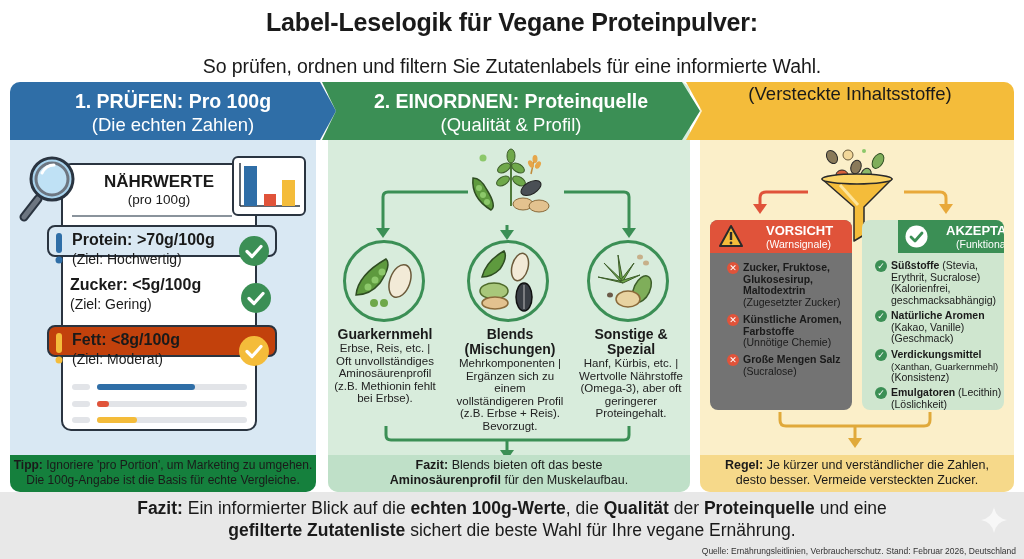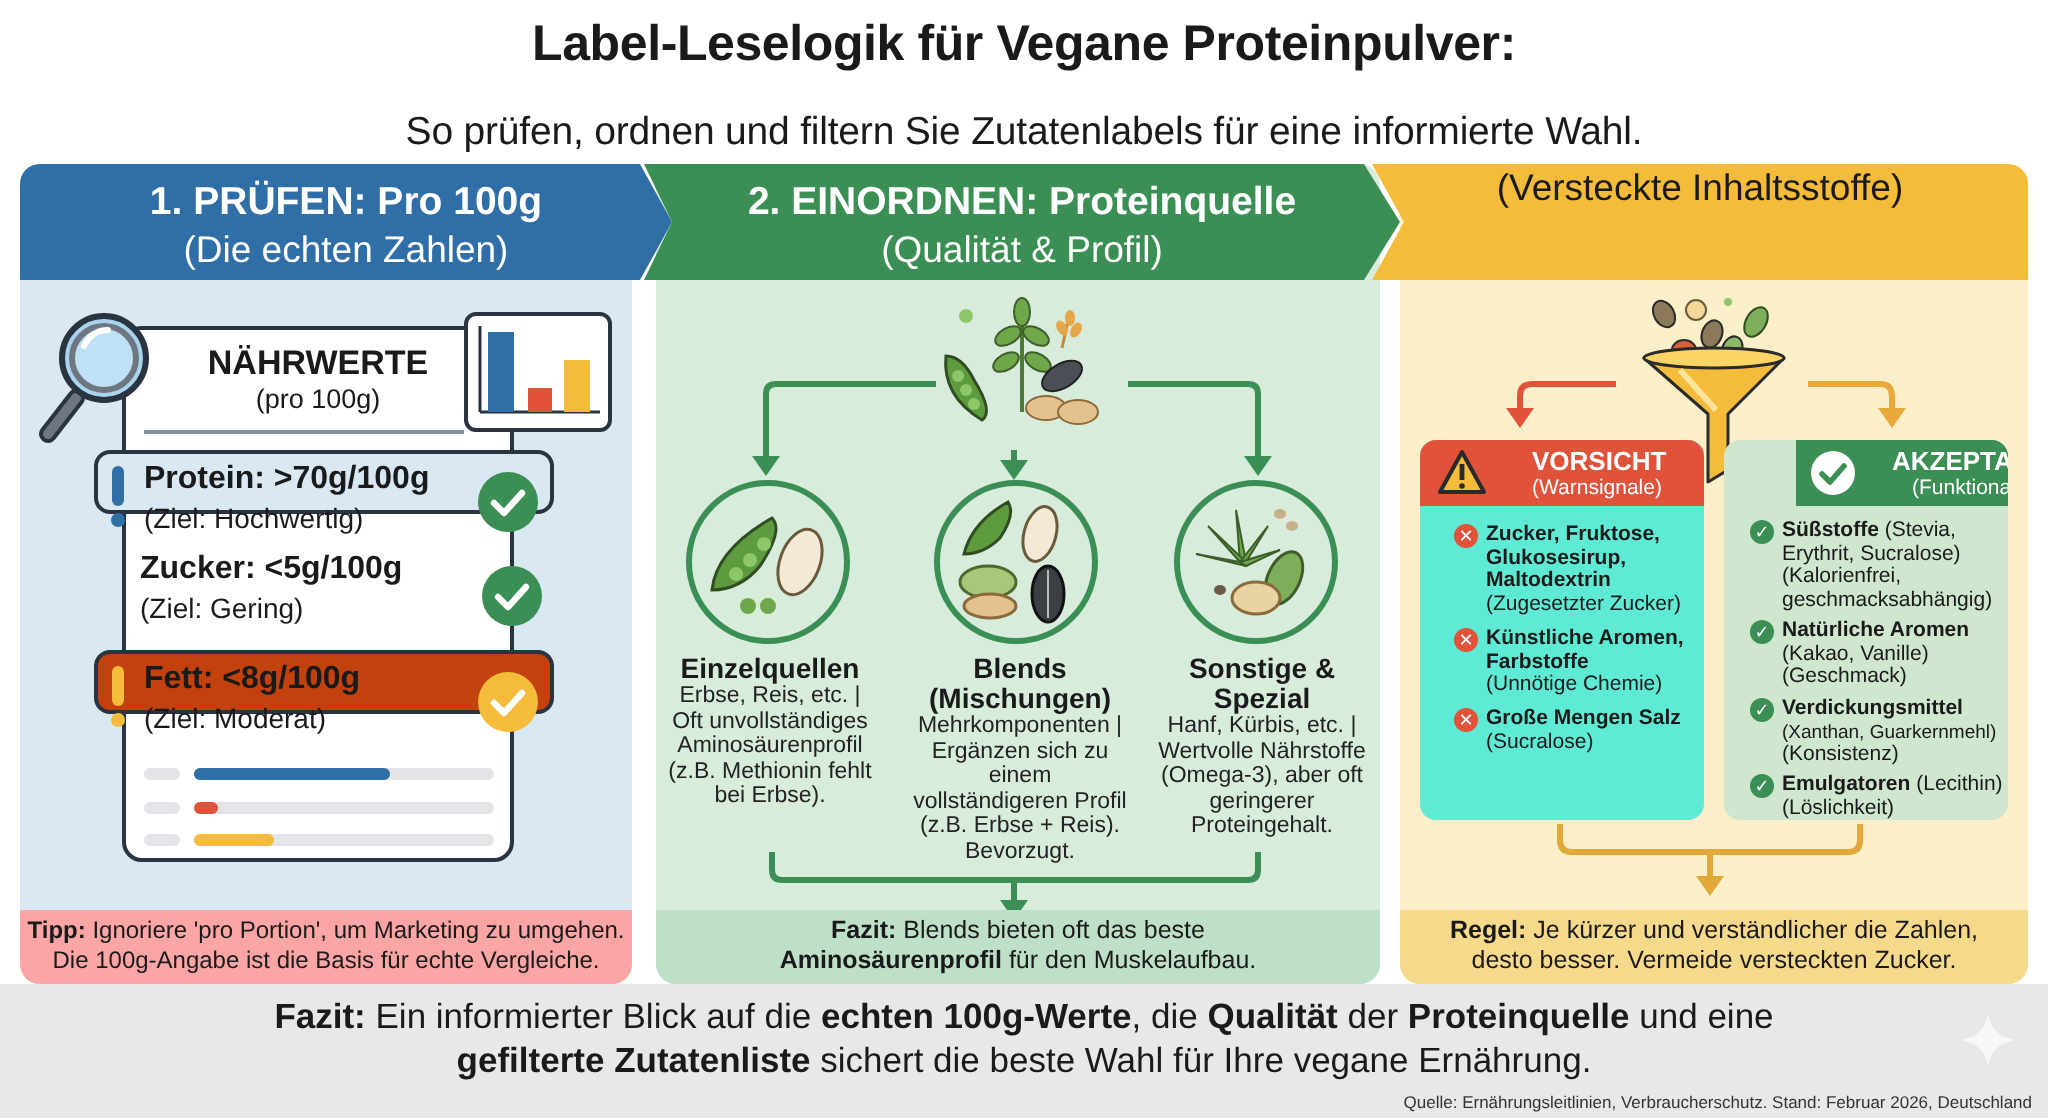--- a/index.html
+++ b/index.html
@@ -19,21 +19,21 @@
   .band .bt { font-size: 19.5px; font-weight: bold; padding-top: 8px; }
   .band .bs { font-size: 18.5px; margin-top: 1px; }
   .b1 { left: 10px; width: 326px; background: #2f6ea7; border-radius: 10px 0 0 0;
         clip-path: polygon(0 0, 310px 0, 326px 29px, 310px 58px, 0 58px); }
   .b2 { left: 322px; width: 378px; background: #3b8f55;
         clip-path: polygon(0 0, 360px 0, 378px 29px, 360px 58px, 0 58px, 14px 29px); }
   .b3 { left: 686px; width: 328px; background: #f4bc3a; color: #1a1a1a; border-radius: 0 10px 0 0;
         clip-path: polygon(0 0, 328px 0, 328px 58px, 0 58px, 16px 29px); }
 
   .foot1, .foot2, .foot3 { position: absolute; top: 455px; height: 37px; font-size: 12.5px; text-align: center; line-height: 15px; padding-top: 3px; }
-  .foot1 { left: 10px; width: 306px; background: #fca5a5; border-radius: 0 0 10px 10px; font-size: 12px; }
+  .foot1 { left: 10px; width: 306px; background: #15803d; border-radius: 0 0 10px 10px; font-size: 12px; }
   .foot2 { left: 328px; width: 362px; background: #bfe0c8; border-radius: 0 0 10px 10px; }
   .foot3 { left: 700px; width: 314px; background: #f6d98a; border-radius: 0 0 10px 10px; }
   b { font-weight: bold; }
 
   .nut-card { position: absolute; left: 61px; top: 163px; width: 196px; height: 268px; background: #fff; border: 2.5px solid #2a3440; border-radius: 10px; }
   .nut-title { position: absolute; left: 61px; top: 172px; width: 196px; text-align: center; font-weight: bold; font-size: 17px; }
   .nut-sub { position: absolute; left: 61px; top: 192px; width: 196px; text-align: center; font-size: 13.5px; }
   .nut-line { position: absolute; left: 72px; top: 215px; width: 160px; height: 2px; background: #8a939c; }
 
   .row { position: absolute; left: 47px; width: 230px; height: 32px; border-radius: 8px; }
@@ -49,21 +49,21 @@
   .bar { position: absolute; height: 6px; border-radius: 3px; background: #e2e4e8; }
 
   .mag { position: absolute; left: 18px; top: 155px; }
   .chart-ico { position: absolute; left: 232px; top: 156px; width: 74px; height: 60px; background: #fff; border: 2.5px solid #2a3440; border-radius: 6px; }
 
   .sub-cap { position: absolute; text-align: center; font-size: 11.5px; line-height: 12.5px; color: #222; }
   .sub-cap .h { font-weight: bold; font-size: 14px; line-height: 15px; color: #1a1a1a; }
 
   .circle { position: absolute; width: 82px; height: 82px; border-radius: 50%; border: 3px solid #3b8f55; background: #d8ecdc; }
 
-  .boxv { position: absolute; left: 710px; top: 220px; width: 142px; height: 190px; background: #5eead4; border-radius: 8px; overflow: hidden; }
+  .boxv { position: absolute; left: 710px; top: 220px; width: 142px; height: 190px; background: #737373; border-radius: 8px; overflow: hidden; }
   .boxa { position: absolute; left: 862px; top: 220px; width: 142px; height: 190px; background: #cfe6cf; border-radius: 8px; overflow: hidden; }
   .boxv .bh { background: #e0533a; height: 33px; color: #fff; position: relative; }
   .boxa .bh { background: #3b8f55; height: 33px; color: #fff; position: relative; margin-left: 36px; }
   .bh .bht { position: absolute; top: 3px; font-weight: bold; font-size: 13px; }
   .bh .bhs { position: absolute; top: 18px; font-size: 10.5px; }
   .li { position: absolute; font-size: 10.5px; line-height: 11.5px; }
   .li .ic { position: absolute; left: -16px; top: 0; width: 12px; height: 12px; border-radius: 50%; color: #fff; font-size: 9px; text-align: center; line-height: 12px; font-weight: bold; }
 
   .conc { position: absolute; left: 0; top: 492px; width: 1024px; height: 67px; background: #e8e8e8; }
   .conc .cl { text-align: center; font-size: 17.5px; line-height: 22px; padding-top: 5px; }
@@ -240,21 +240,21 @@
     </g>
     <ellipse cx="52" cy="46" rx="8" ry="14" fill="#7fae5a" stroke="#3d5e2a" stroke-width="1.5" transform="rotate(25 52 46)"></ellipse>
     <ellipse cx="38" cy="56" rx="12" ry="8" fill="#e8d3a1" stroke="#8a6a3a" stroke-width="1.5"></ellipse>
     <ellipse cx="50" cy="14" rx="3" ry="2.5" fill="#c7b08a"></ellipse>
       <ellipse cx="56" cy="20" rx="3" ry="2.5" fill="#c7b08a"></ellipse>
       <ellipse cx="20" cy="52" rx="3" ry="2.5" fill="#6b5a48"></ellipse>
   </svg>
 </div>
 
 <div class="sub-cap" style="left:330px;top:327px;width:110px;">
-  <div class="h">Einzelquellen</div>
+  <div class="h">Guarkernmehl</div>
   <div>Erbse, Reis, etc. |</div>
   <div>Oft unvollständiges</div>
   <div>Aminosäurenprofil</div>
   <div>(z.B. Methionin fehlt</div>
   <div>bei Erbse).</div>
 </div>
 <div class="sub-cap" style="left:450px;top:327px;width:120px;">
   <div class="h">Blends</div>
   <div class="h">(Mischungen)</div>
   <div>Mehrkomponenten |</div>

